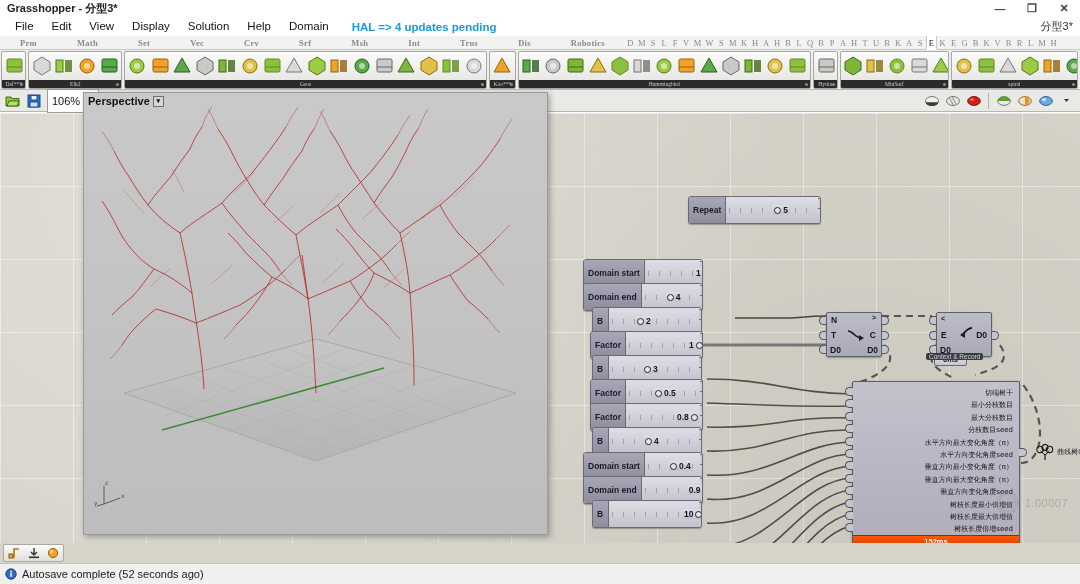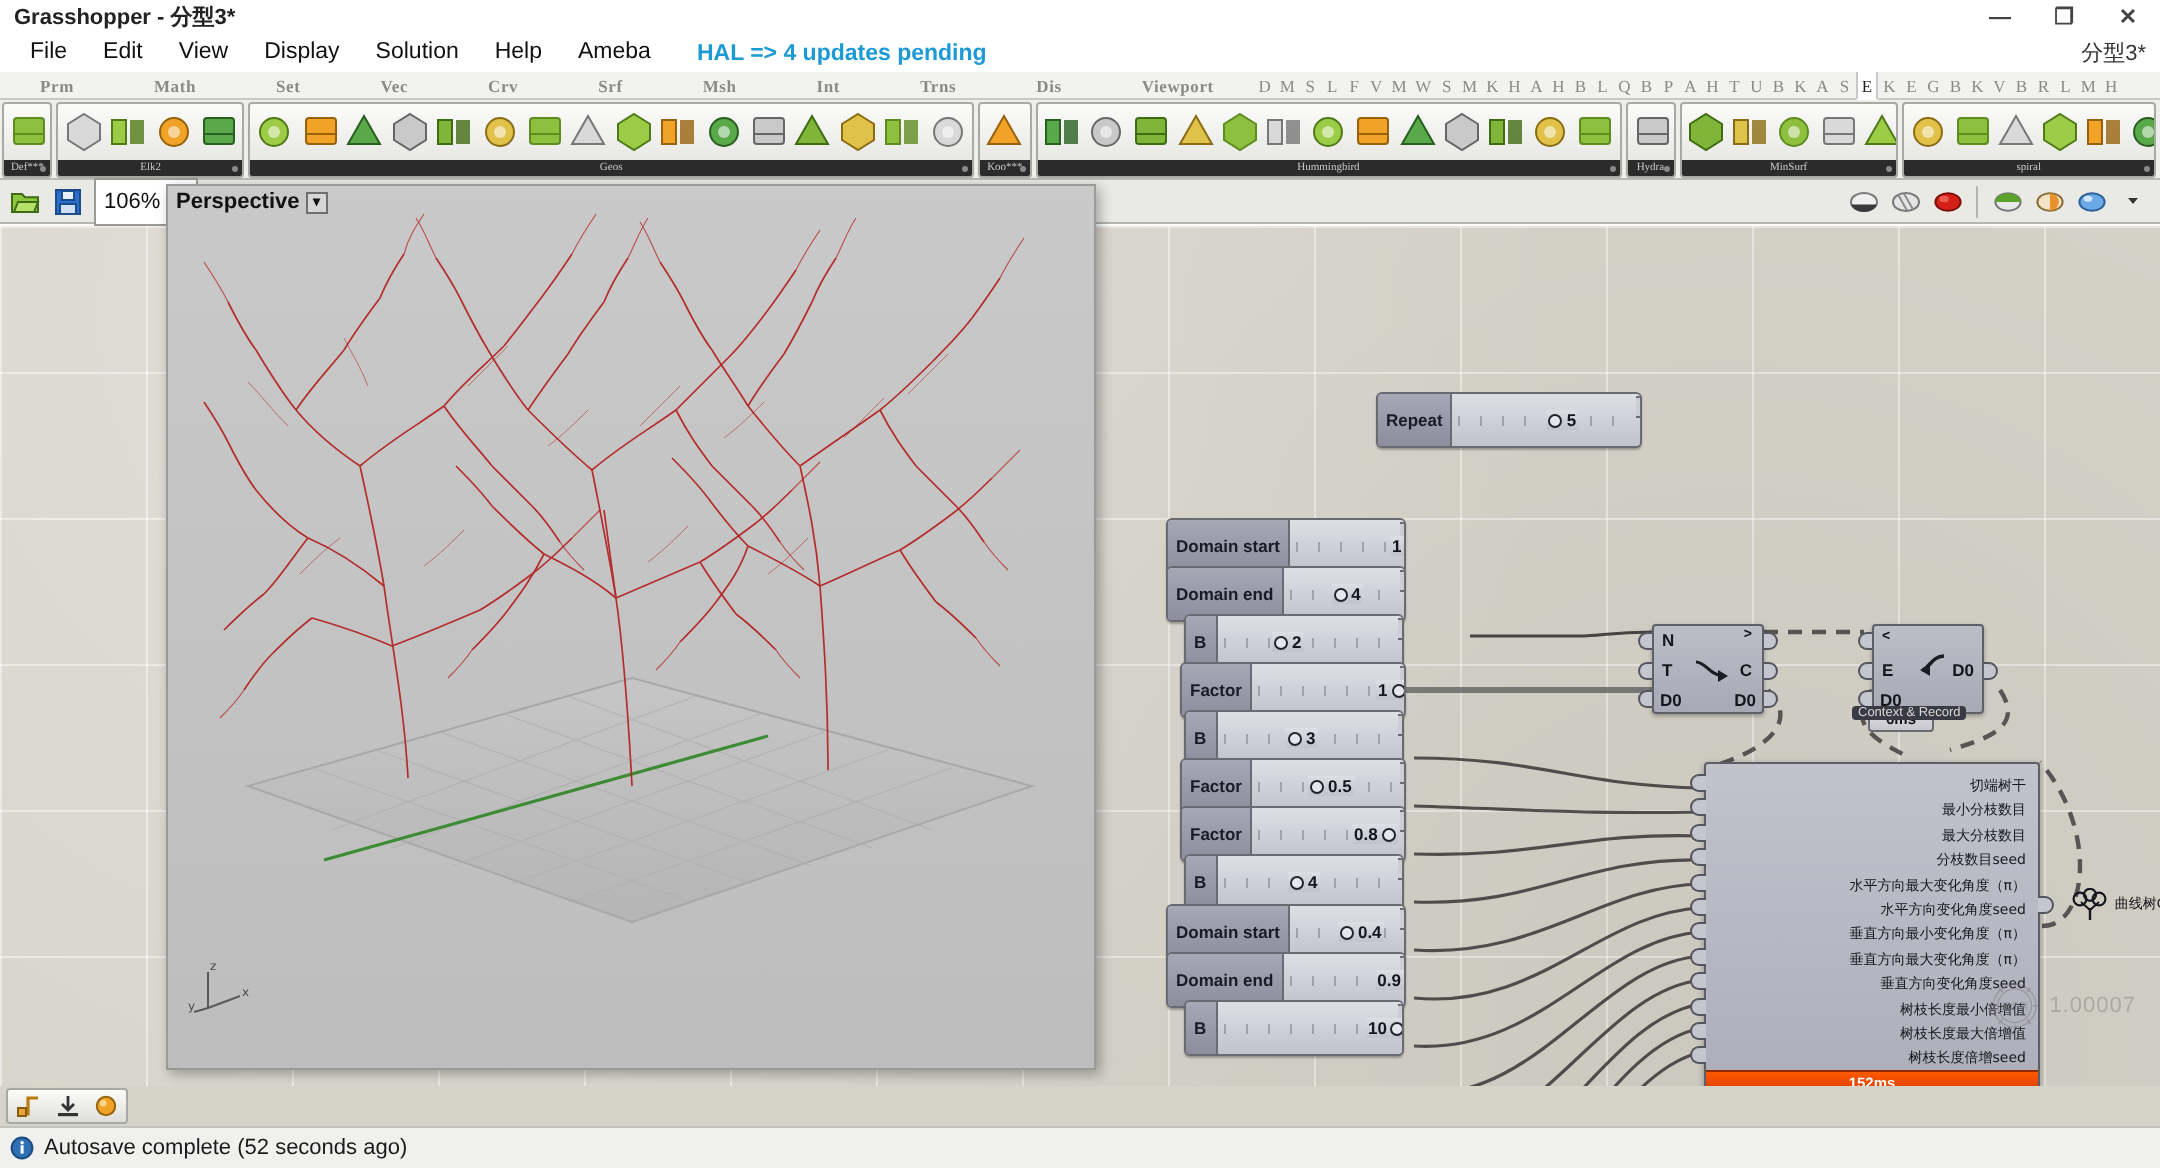--- a/index.html
+++ b/index.html
@@ -276,37 +276,37 @@
   </div>
 </div>
 
 <div id="menubar">
   <div class="mi">File</div>
   <div class="mi">Edit</div>
   <div class="mi">View</div>
   <div class="mi">Display</div>
   <div class="mi">Solution</div>
   <div class="mi">Help</div>
-  <div class="mi">Ameba</div>
+  <div class="mi">Domain</div>
   <div class="hal">HAL =&gt; 4 updates pending</div>
   <div class="doctag">分型3*</div>
 </div>
 
 <div id="tabstrip">
     <div class="tab wide">Prm</div>
     <div class="tab wide">Math</div>
     <div class="tab wide">Set</div>
     <div class="tab wide">Vec</div>
     <div class="tab wide">Crv</div>
     <div class="tab wide">Srf</div>
     <div class="tab wide">Msh</div>
     <div class="tab wide">Int</div>
     <div class="tab wide">Trns</div>
     <div class="tab wide">Dis</div>
-    <div class="tab wide">Viewport</div>
+    <div class="tab wide">Robotics</div>
     <div class="tab">D</div>
     <div class="tab">M</div>
     <div class="tab">S</div>
     <div class="tab">L</div>
     <div class="tab">F</div>
     <div class="tab">V</div>
     <div class="tab">M</div>
     <div class="tab">W</div>
     <div class="tab">S</div>
     <div class="tab">M</div>

